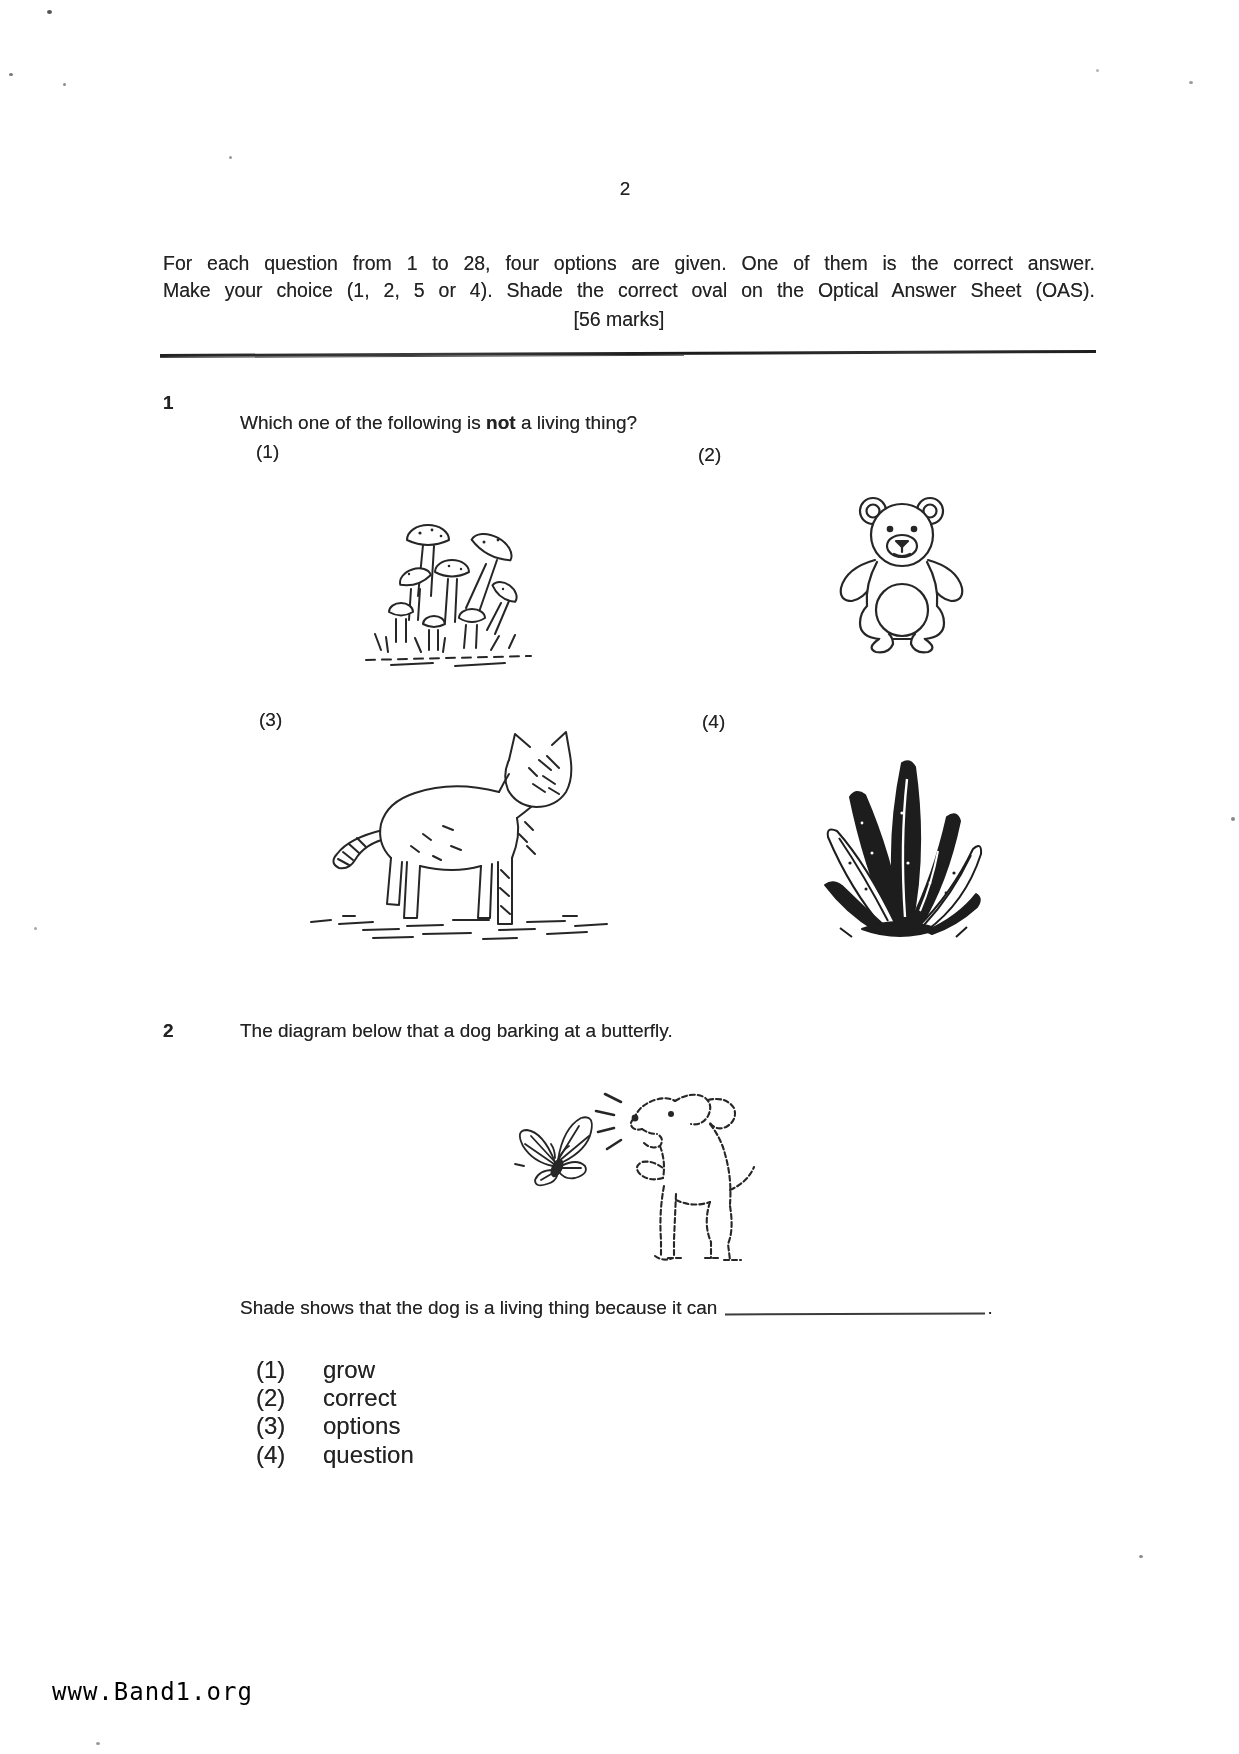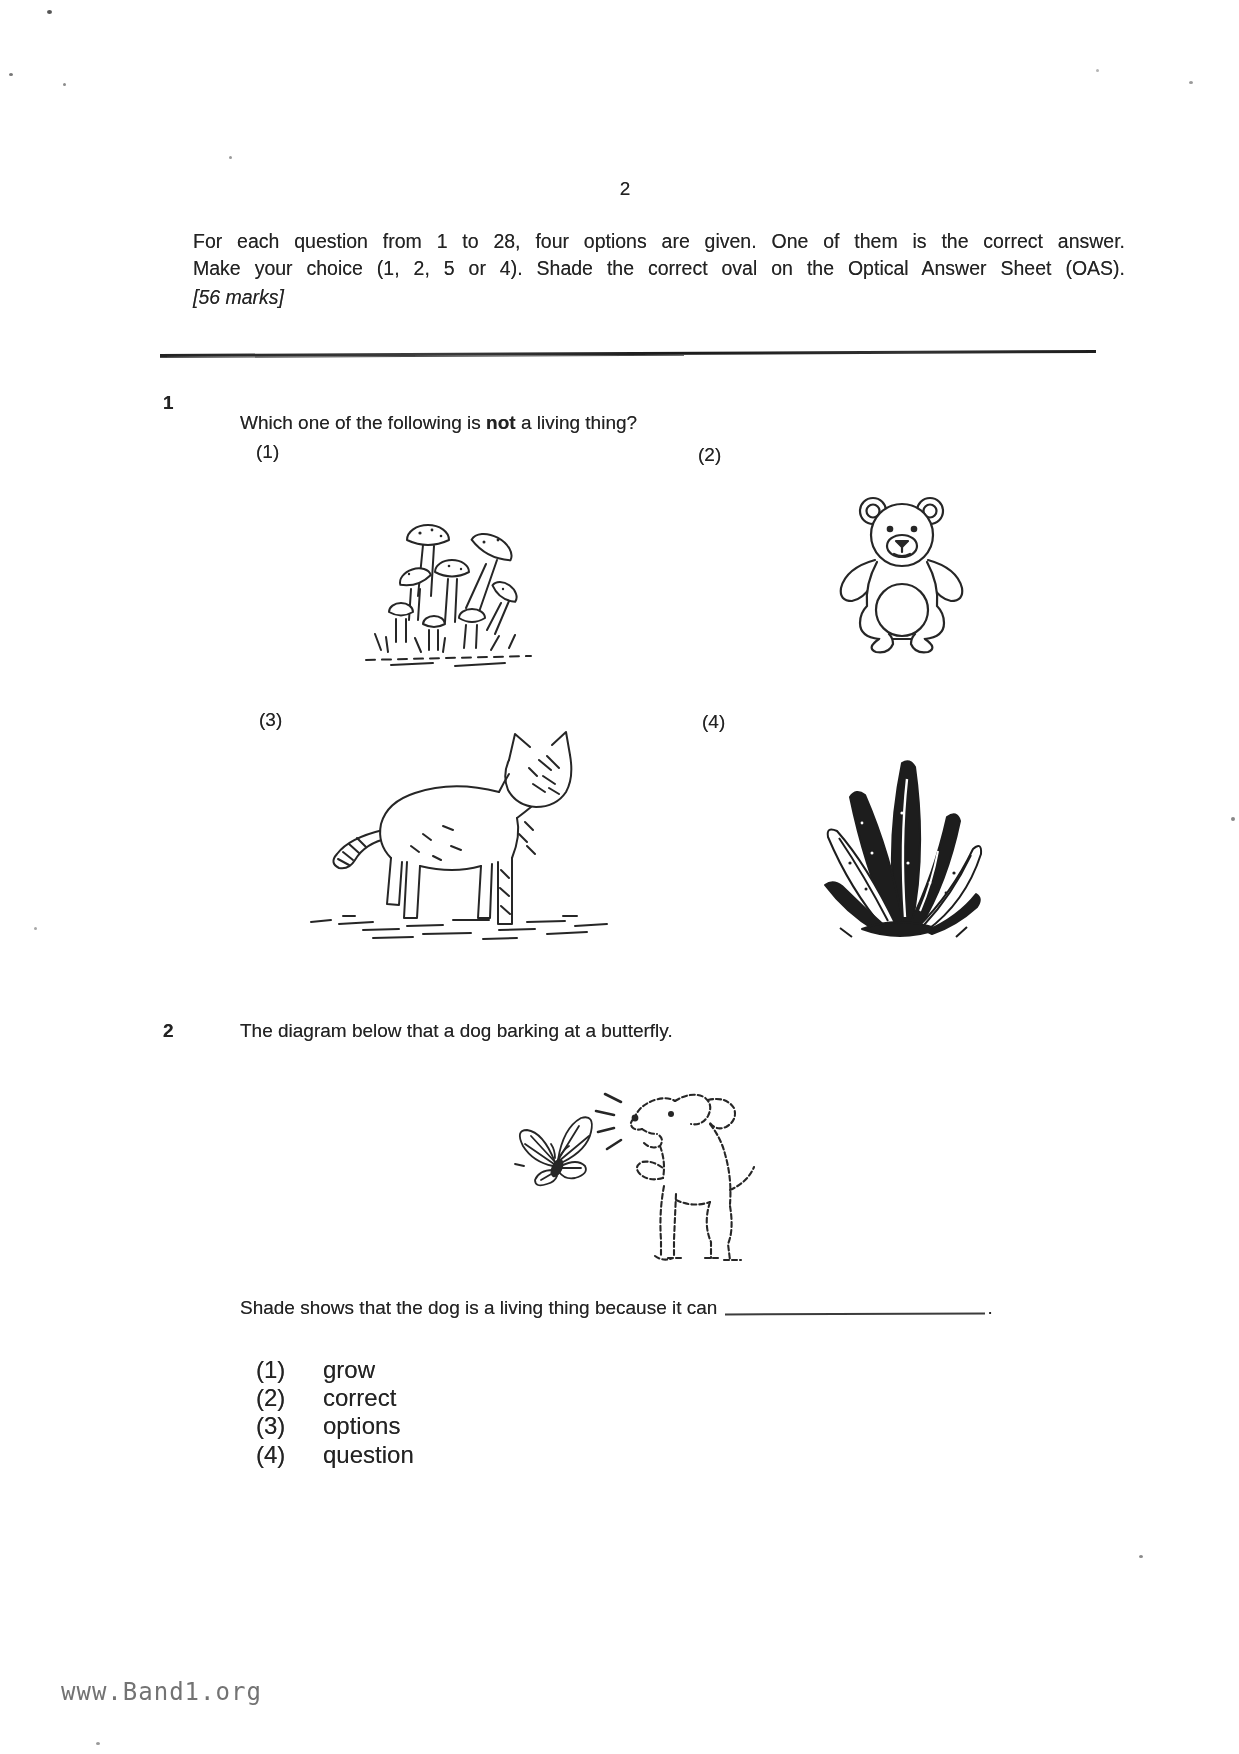--- a/index.html
+++ b/index.html
@@ -3,35 +3,35 @@
 <meta charset="utf-8">
 <style>
   html,body{margin:0;padding:0;background:#e8e8e8;}
   .page{
     position:relative;width:1239px;height:1754px;background:#ffffff;
     font-family:"Liberation Sans",sans-serif;color:#232323;overflow:hidden;
     margin:0 auto;
   }
   .txt{text-shadow:0 0 .6px rgba(20,20,20,.55);}
   .pageno{position:absolute;top:178px;left:0;width:1250px;text-align:center;font-size:19px;}
-  .instr{position:absolute;left:163px;top:228px;width:932px;font-size:19.5px;line-height:27px;margin-left:30px;}
+  .instr{position:absolute;left:163px;top:250px;width:932px;font-size:19.5px;line-height:27px;}
   .jline{text-align:justify;text-align-last:justify;white-space:nowrap;}
-  .marks{text-align:left;padding-right:20px;margin-top:2px;font-style:italic;}
+  .marks{text-align:center;padding-right:20px;margin-top:2px;}
   .divider{position:absolute;left:160px;top:352px;width:936px;height:6px;transform:rotate(-.25deg);}
   .divider .d1{position:absolute;left:0;top:0;width:100%;height:2.6px;background:linear-gradient(90deg,#222,#3c3c3c 28%,#1a1a1a 55%,#333 80%,#1d1d1d);}
   .divider .d2{position:absolute;left:0;top:3px;width:56%;height:1.4px;background:#4a4a4a;}
   .qnum{position:absolute;left:163px;font-size:19px;font-weight:bold;}
   .qtext{position:absolute;left:240px;font-size:19px;}
   .optlabel{position:absolute;font-size:19px;}
   .fig{position:absolute;}
   .statement{position:absolute;left:240px;top:1297px;font-size:19px;}
   .blank{display:inline-block;width:260px;height:4px;border-bottom:2px solid #3c3c3c;margin:0 2px -1px 8px;transform:rotate(-.2deg);}
   .optrow{position:absolute;left:256px;width:420px;font-size:24px;line-height:28.5px;}
   .optrow .lab{display:inline-block;width:67px;}
-  .footer{position:absolute;left:61px;top:1678px;font-family:"DejaVu Sans Mono",monospace;font-size:24px;color:#737373;letter-spacing:1px;}
+  .footer{position:absolute;left:52px;top:1678px;font-family:"DejaVu Sans Mono",monospace;font-size:24px;color:#000000;letter-spacing:1px;}
   .speck{position:absolute;border-radius:50%;background:#8c8c8c;}
   svg{display:block;}
 </style>
 </head>
 <body>
 
 <div class="page">
 
   <div class="speck" style="left:47px;top:10px;width:5px;height:4px;background:#555"></div>
   <div class="speck" style="left:9px;top:73px;width:4px;height:3px;background:#777"></div>

